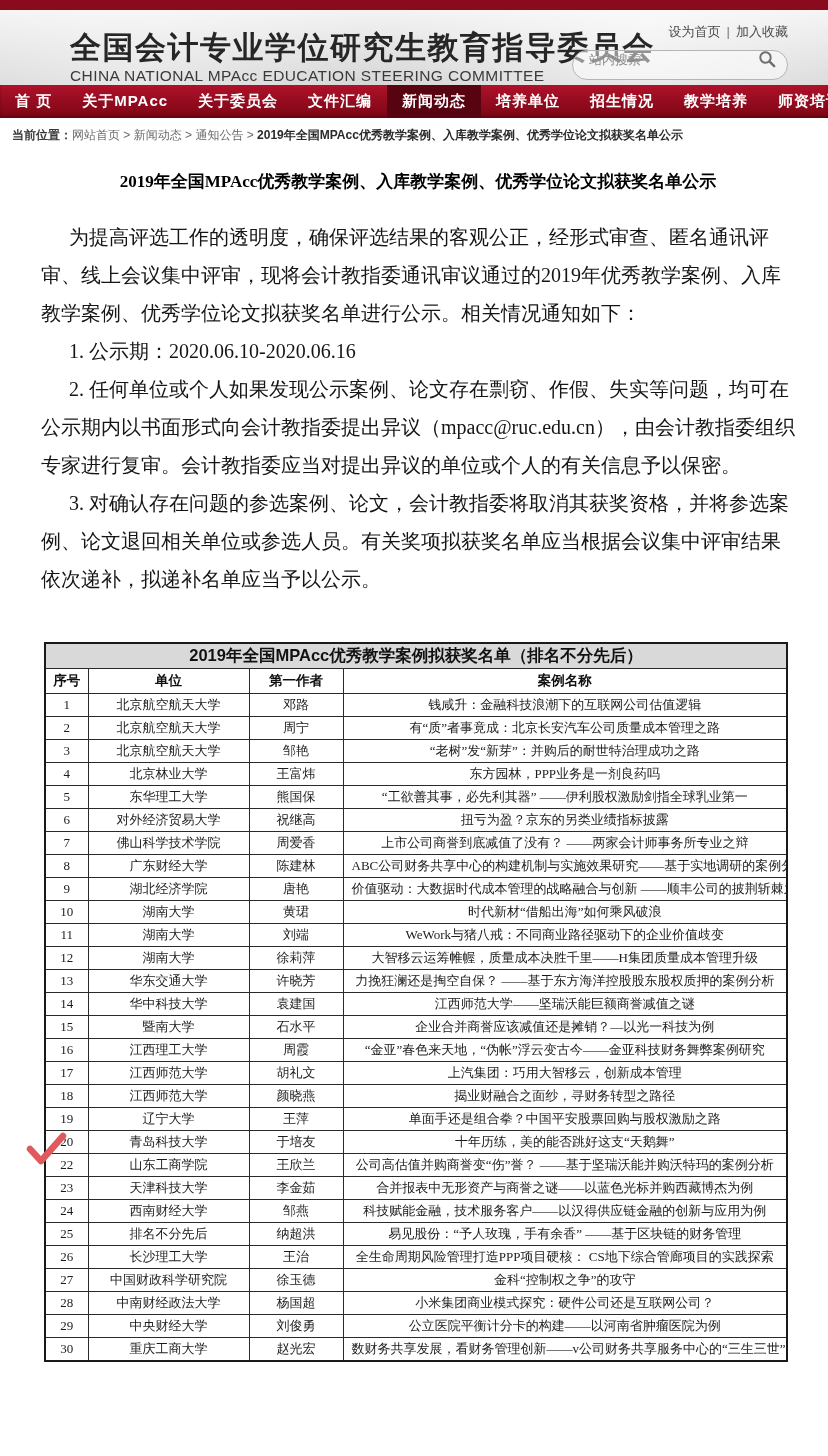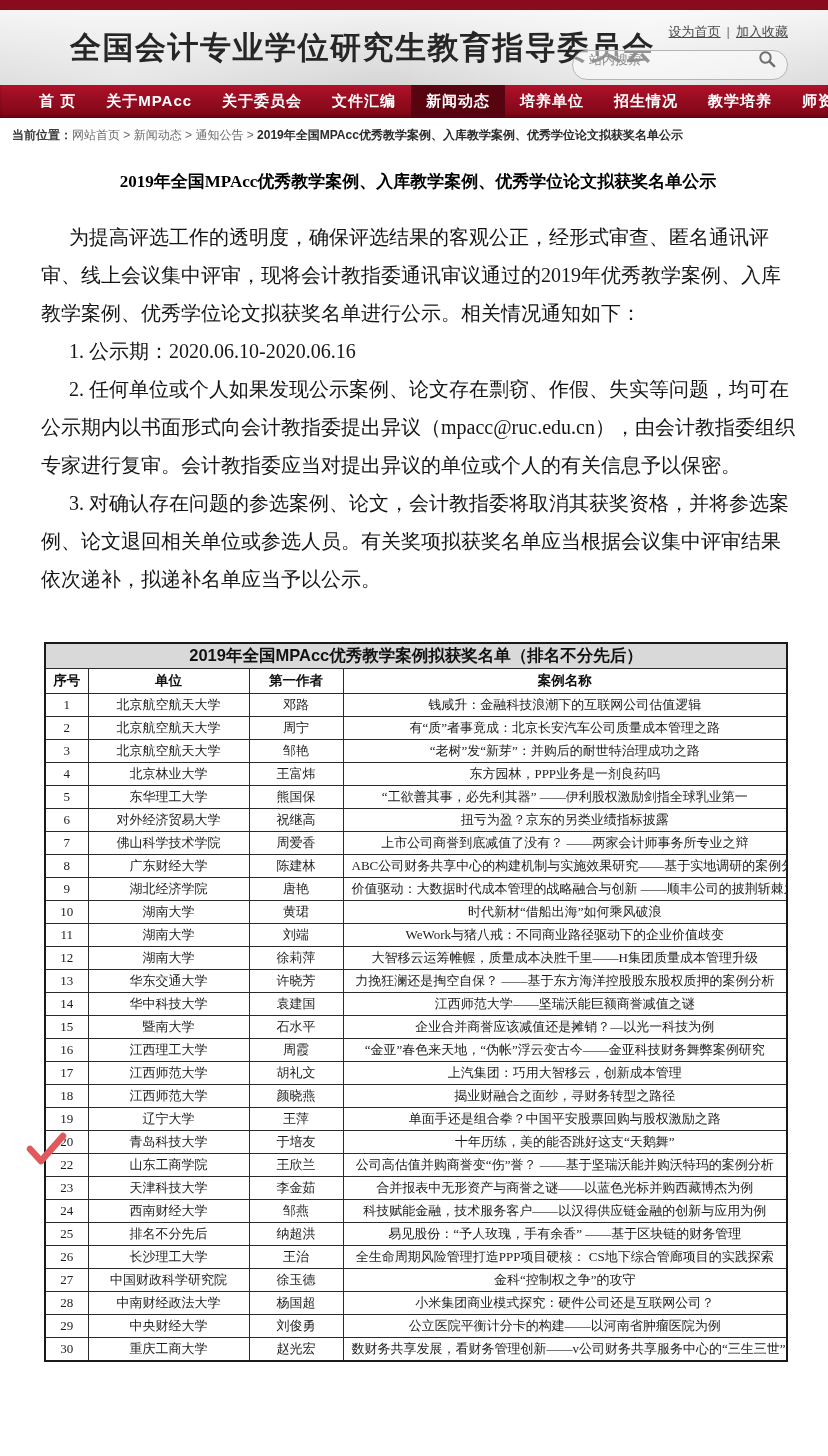--- a/index.html
+++ b/index.html
@@ -13,32 +13,32 @@
   
   .site-header { height:75px; background:
       radial-gradient(circle at 78% 20%, rgba(255,255,255,.55), rgba(255,255,255,0) 40%),
       radial-gradient(circle at 15% 90%, rgba(255,255,255,.4), rgba(255,255,255,0) 35%),
       linear-gradient(180deg,#f3f3f3 0%,#e3e3e3 55%,#d6d6d6 100%);
       position:relative; }
   .logo-block { position:absolute; left:70px; top:20px; }
   .logo-cn { font-size:31px; font-weight:bold; color:#262626; letter-spacing:1.5px; line-height:36px; }
   .logo-en { font-size:15.5px; color:#3a3a3a; letter-spacing:.4px; margin-top:1px; }
   .header-tools { position:absolute; right:40px; top:13px; text-align:right; }
-  .top-links { font-size:13px; color:#4a4a4a;text-decoration:underline; }
+  .top-links { font-size:13px; color:#4a4a4a; }
   .top-links span { cursor:pointer; }
   .top-links .divider { margin:0 6px; color:#777; cursor:default; }
   .search-box { margin-top:9px; width:216px; height:30px; border:1px solid #b5b5b5; border-radius:16px;
       background:rgba(255,255,255,.5); display:flex; align-items:center; padding:0 10px 12px 14px; }
   .search-input { border:none; background:transparent; flex:1; font-size:13px; color:#555; outline:none; min-width:0; }
   .search-input::placeholder { color:#8d8d8d; }
   .search-icon { width:20px; height:20px; flex:0 0 auto; cursor:pointer; }
 
   
   .main-nav { height:33px; background:linear-gradient(180deg,#b0122a 0%,#960c20 45%,#7c0614 100%);
-      display:flex; align-items:stretch; padding-left:24px; box-shadow:inset 0 -2px 3px rgba(0,0,0,.25); }
+      display:flex; align-items:stretch; box-shadow:inset 0 -2px 3px rgba(0,0,0,.25); }
   .nav-item { color:#ffffff; font-weight:bold; font-size:15px; padding:0 15px; display:flex; align-items:center;
       cursor:pointer; white-space:nowrap; letter-spacing:1px; }
   .nav-item.active { background:#570310;font-family:Liberation Serif, serif; }
 
   
   .breadcrumb { padding:9px 12px 0 12px; font-size:12px; color:#6b6b6b; }
   .breadcrumb-label { font-weight:bold; color:#3a3a3a; }
   .crumb { color:#6b6b6b; cursor:pointer; }
   .breadcrumb-current { font-weight:bold; color:#2a2a2a; cursor:default; }
 
@@ -65,20 +65,21 @@
 </head>
 <body>
 
 <div class="page">
 
   <div class="top-strip"></div>
 
   <header class="site-header">
     <div class="logo-block">
       <div class="logo-cn">全国会计专业学位研究生教育指导委员会</div>
+      <div class="logo-en">CHINA NATIONAL MPAcc EDUCATION STEERING COMMITTEE</div>
     </div>
     <div class="header-tools">
       <div class="top-links">
         <span>设为首页</span><span class="divider">|</span><span>加入收藏</span>
       </div>
       <div class="search-box">
         <input class="search-input" type="text" placeholder="站内搜索" style="">
         <svg class="search-icon" viewBox="0 0 20 20">
           <circle cx="8.5" cy="8.5" r="5.2" fill="none" stroke="#6e6e6e" stroke-width="2"></circle>
           <line x1="12.6" y1="12.6" x2="17.2" y2="17.2" stroke="#6e6e6e" stroke-width="2.4" stroke-linecap="round"></line>

